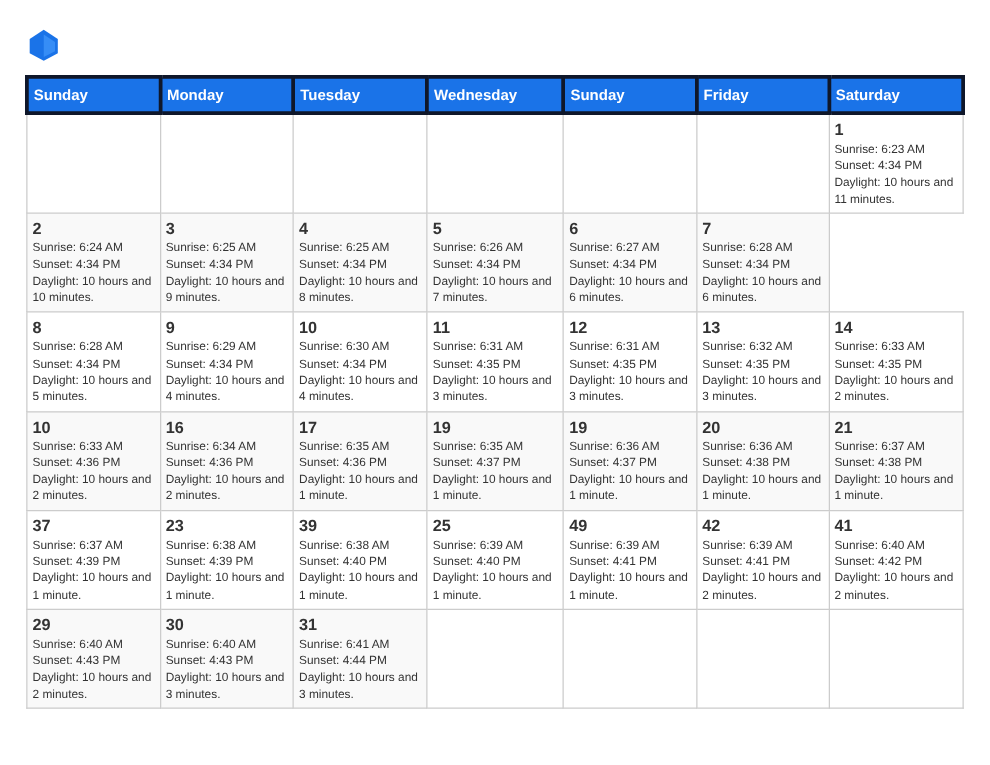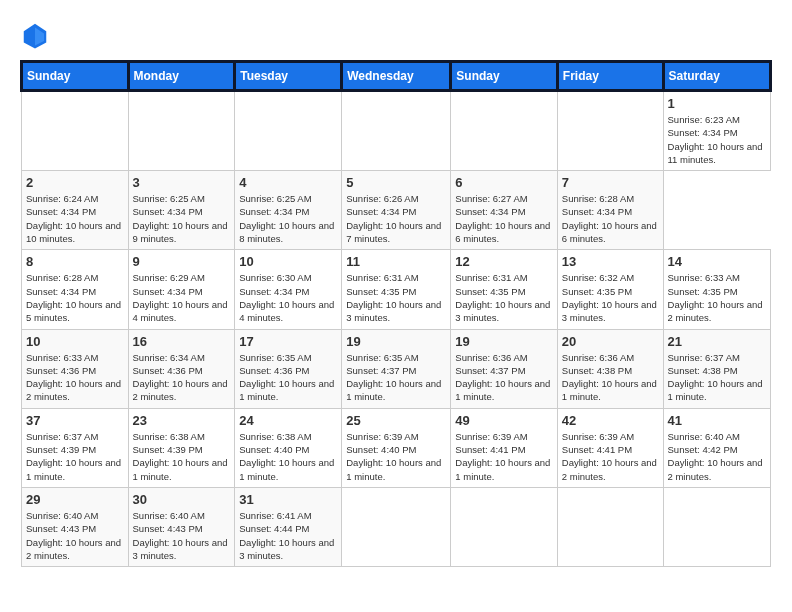--- a/index.html
+++ b/index.html
@@ -227,21 +227,21 @@
       <tr>
         <td>
           <span class="day-num">37</span>
           <div class="day-info">Sunrise: 6:37 AM<br>Sunset: 4:39 PM<br>Daylight: 10 hours and 1 minute.</div>
         </td>
         <td>
           <span class="day-num">23</span>
           <div class="day-info">Sunrise: 6:38 AM<br>Sunset: 4:39 PM<br>Daylight: 10 hours and 1 minute.</div>
         </td>
         <td>
-          <span class="day-num">24</span>
+          <span class="day-num">39</span>
           <div class="day-info">Sunrise: 6:38 AM<br>Sunset: 4:40 PM<br>Daylight: 10 hours and 1 minute.</div>
         </td>
         <td>
           <span class="day-num">25</span>
           <div class="day-info">Sunrise: 6:39 AM<br>Sunset: 4:40 PM<br>Daylight: 10 hours and 1 minute.</div>
         </td>
         <td>
           <span class="day-num">49</span>
           <div class="day-info">Sunrise: 6:39 AM<br>Sunset: 4:41 PM<br>Daylight: 10 hours and 1 minute.</div>
         </td>

